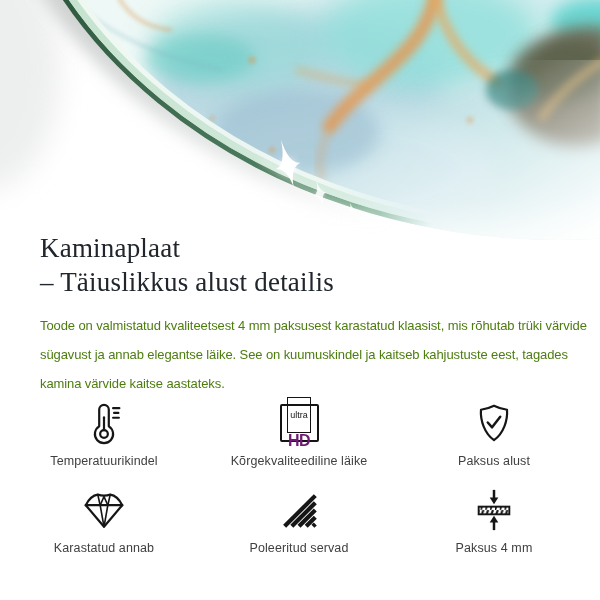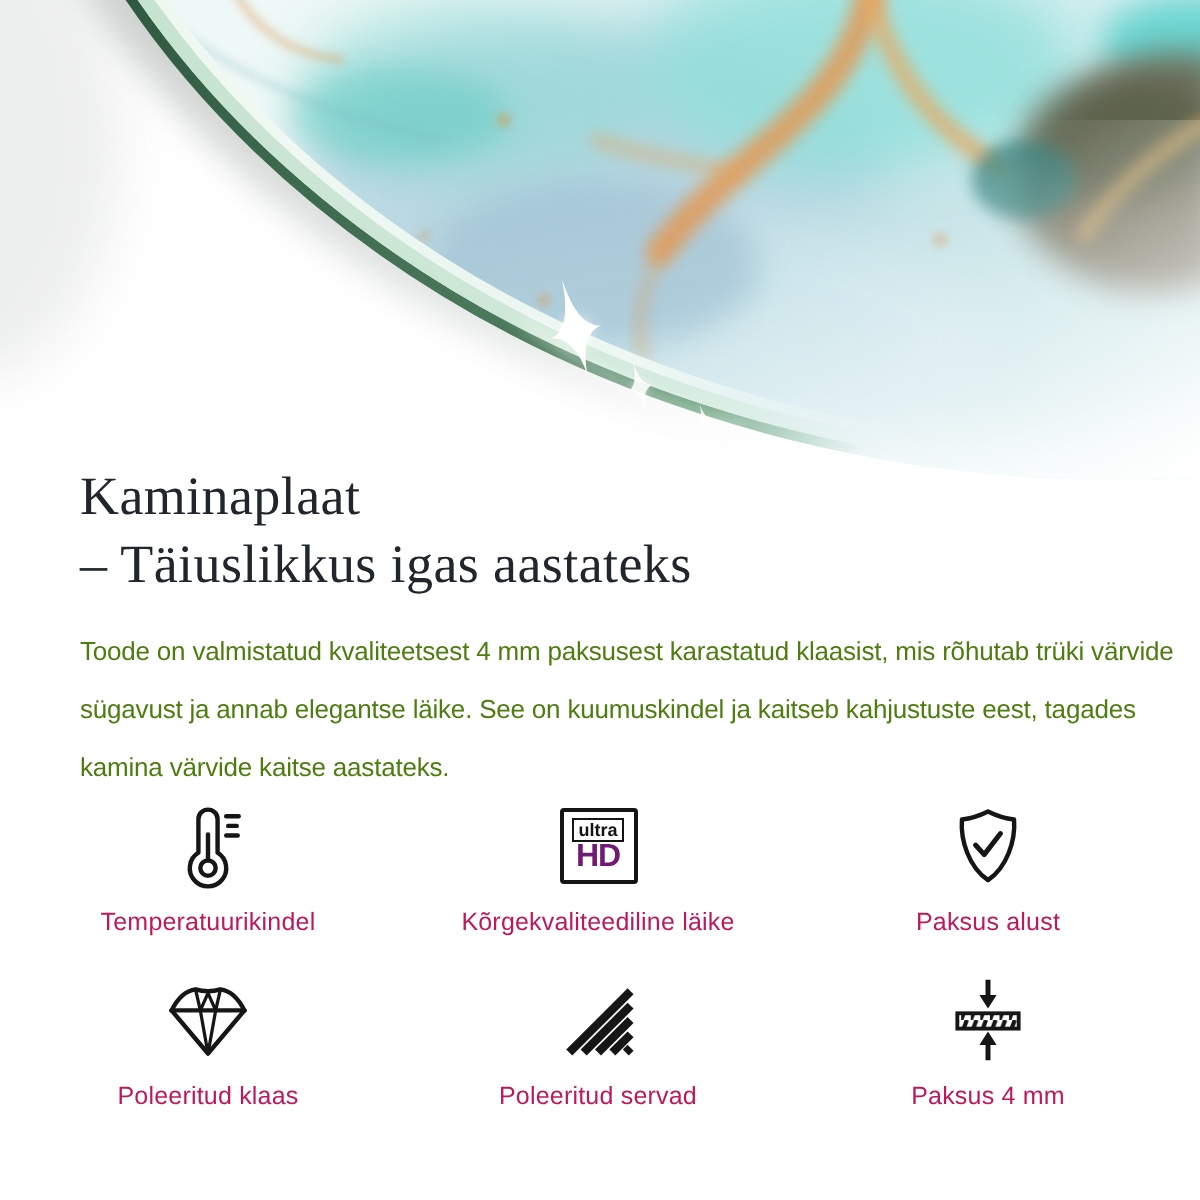--- a/index.html
+++ b/index.html
@@ -19,30 +19,30 @@
     font-size:13px;line-height:29px;color:#4d7c0f;letter-spacing:-0.1px;
   }
   .desc-line{white-space:nowrap;}
   .features{
     position:absolute;left:14px;top:398px;
     display:grid;grid-template-columns:180px 180px 180px;
     column-gap:15px;row-gap:17px;
   }
   .feature{display:flex;flex-direction:column;align-items:center;}
   .icon-wrap{height:50px;display:flex;align-items:center;justify-content:center;}
-  .feature-label{margin-top:6px;font-size:12.5px;color:#be185d;letter-spacing:0.1px;}
+  .feature-label{margin-top:6px;font-size:12.5px;color:#404040;letter-spacing:0.1px;}
   .ico{stroke:#161616;fill:none;stroke-width:2.3;stroke-linecap:round;stroke-linejoin:round;}
   .uhd{
     width:35px;height:34px;border:2.6px solid #141414;border-radius:2px;
     display:flex;flex-direction:column;align-items:center;justify-content:center;
     background:#fff;
   }
   .uhd-ultra{
-    font-size:9px;font-weight:700;color:#141414;line-height:10px;
-    border:1.2px solid #141414;padding:0 2px;letter-spacing:0;
+    font-size:9px;font-weight:400;color:#141414;line-height:10px;
+    border:1.2px solid #141414;padding:12px 2px;letter-spacing:0;
   }
   .uhd-hd{font-size:16px;font-weight:800;color:#701a75;line-height:16px;letter-spacing:-0.5px;}
 </style>
 </head>
 <body>
 
 <div class="page">
 
   <svg class="hero" viewBox="0 0 600 320" aria-hidden="true">
     <defs>
@@ -148,21 +148,21 @@
         <path d="M0,-27 Q1.6,-1.6 13,0 Q1.6,1.6 0,22 Q-1.6,1.6 -13,0 Q-1.6,-1.6 0,-27 Z" fill="#ffffff"></path>
       </g>
       <g transform="translate(352,210) rotate(-15) scale(0.3)" opacity="0.8">
         <path d="M0,-27 Q1.6,-1.6 13,0 Q1.6,1.6 0,22 Q-1.6,1.6 -13,0 Q-1.6,-1.6 0,-27 Z" fill="#ffffff"></path>
       </g>
     </g>
   </svg>
 
   <h1 class="title" style="margin:0">
     <div>Kaminaplaat</div>
-    <div>– Täiuslikkus igas aastateks</div>
+    <div>– Täiuslikkus alust detailis</div>
   </h1>
 
   <div class="desc">
     <div class="desc-line">Toode on valmistatud kvaliteetsest 4 mm paksusest karastatud klaasist, mis rõhutab trüki värvide</div>
     <div class="desc-line">sügavust ja annab elegantse läike. See on kuumuskindel ja kaitseb kahjustuste eest, tagades</div>
     <div class="desc-line">kamina värvide kaitse aastateks.</div>
   </div>
 
   <div class="features">
 
@@ -204,21 +204,21 @@
       <div class="icon-wrap">
         <svg width="46" height="46" viewBox="0 0 48 48" class="ico" stroke-width="2">
           <path d="M5,19 Q10,9 17.5,8 Q24,10 30.5,8 Q38,9 43,19"></path>
           <path d="M5,19 L43,19"></path>
           <path d="M5,19 L24,41.5 L43,19"></path>
           <path d="M17.5,8 L20,19 M30.5,8 L28,19" stroke-width="1.7"></path>
           <path d="M24,10 L20,19 M24,10 L28,19" stroke-width="1.7"></path>
           <path d="M20,19 L24,41.5 M28,19 L24,41.5" stroke-width="1.7"></path>
         </svg>
       </div>
-      <div class="feature-label">Poleeritud klaas</div>
+      <div class="feature-label">Karastatud annab</div>
     </div>
 
     <div class="feature">
       <div class="icon-wrap">
         <svg width="46" height="46" viewBox="0 0 48 48">
           <g stroke="#161616" stroke-width="4.4" stroke-linecap="butt">
             <path d="M9,41 L41,9"></path>
             <path d="M16.5,41 L41,16.5"></path>
             <path d="M24,41 L41,24"></path>
             <path d="M31.5,41 L41,31.5"></path>

